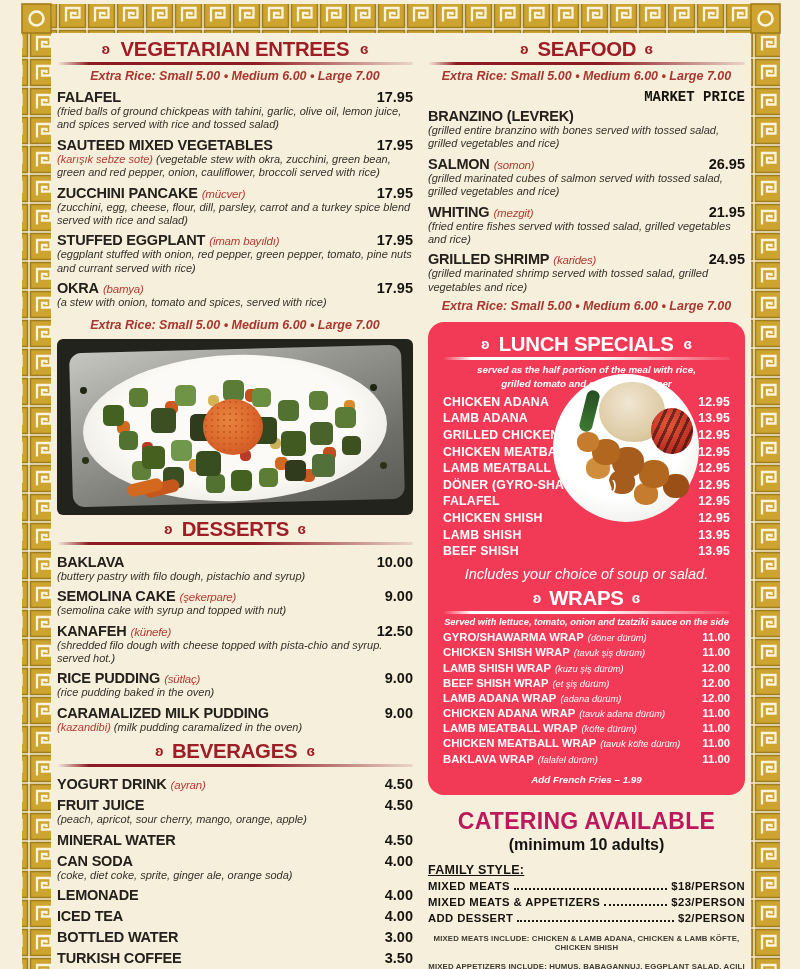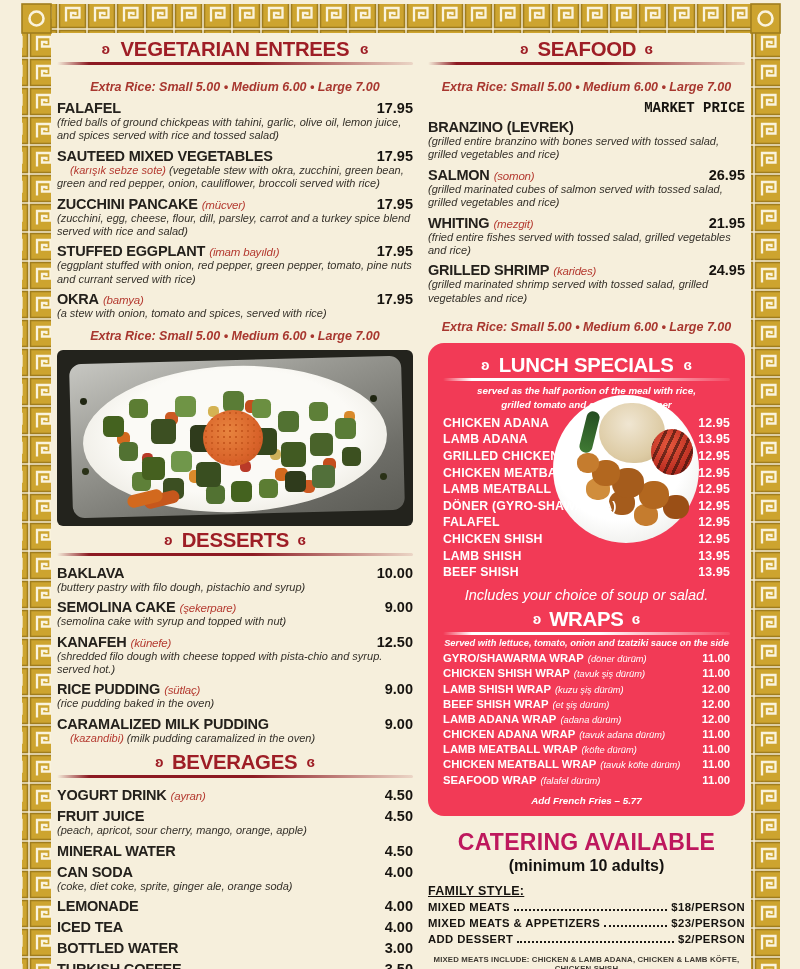--- a/index.html
+++ b/index.html
@@ -16,31 +16,31 @@
 
   
   .sec-head{text-align:center;color:#9e1e26;line-height:1.05;white-space:nowrap;}
   .sec-title{display:inline-block;font-size:21px;font-weight:700;letter-spacing:-0.3px;transform:scaleX(0.97);vertical-align:middle;}
   .orn{font-size:15px;font-weight:700;vertical-align:middle;padding:0 7px;}
   .sec-rule{height:3px;margin:2px 0 3px;border-radius:2px;
     background:linear-gradient(90deg, rgba(158,30,38,0) 0%, #8d1b23 9%, #8d1b23 55%, rgba(158,30,38,0.12) 100%);}
   .pink .sec-head{color:#fff;}
   .pink .sec-rule{background:linear-gradient(90deg, rgba(255,255,255,0) 0%, #fff 10%, #fff 55%, rgba(255,255,255,0.08) 100%);}
 
-  .extra-rice{text-align:center;color:#a8372f;font-style:italic;font-weight:700;font-size:12.5px;margin:15px 0 6px;}
+  .extra-rice{text-align:center;color:#a8372f;font-style:italic;font-weight:700;font-size:12.5px;margin:4px 0 6px;}
   .extra-rice.mt{margin-top:8px;}
 
   
   .mi{margin-bottom:5px;}
   .mi-head{display:flex;justify-content:space-between;align-items:baseline;}
   .mi-name{font-size:14.5px;font-weight:700;color:#24211c;letter-spacing:-0.2px;}
   .mi-tr{font-size:11.5px;font-weight:400;color:#b43a30;font-style:italic;margin-left:4px;text-align:right;}
   .mi-price{font-size:14.5px;font-weight:700;color:#16130f;margin-left:8px;white-space:nowrap;}
   .mi-desc{font-size:11px;font-style:italic;color:#35312a;line-height:1.22;}
-  .desc-tr{color:#b43a30;margin-right:3px;font-style:italic;margin-left:13px;}
+  .desc-tr{color:#b43a30;margin-right:3px;font-style:italic;}
   .market{text-align:right;font-weight:700;font-size:14px;color:#16130f;margin:2px 0 3px;font-family:Liberation Mono, monospace;}
 
   
   .photo{width:356px;height:176px;background:#23231d;border-radius:6px;position:relative;overflow:hidden;margin:7px 0 3px;}
   .p-tray{position:absolute;left:14px;top:10px;right:10px;bottom:12px;border-radius:12px;transform:rotate(-1.5deg);
     background:linear-gradient(160deg,#c7c7c2 0%,#9a9a94 35%,#6e6e68 75%,#5c5c56);}
   .p-plate{position:absolute;left:26px;top:16px;width:304px;height:146px;border-radius:50%;transform:rotate(-2deg);
     background:radial-gradient(ellipse at 50% 45%, #fbfaf6 55%, #eceae2 80%, #dddbd2);}
   .p-veg{position:absolute;left:175px;top:95px;width:3px;height:3px;border-radius:50%;background:#44621f;
     box-shadow:
@@ -470,26 +470,26 @@
     <span class="wr-price">11.00</span>
   </div>
 
   <div class="wr-row">
     <span>CHICKEN MEATBALL WRAP</span>
     <span class="wr-tr">(tavuk köfte dürüm)</span>
     <span class="wr-price">11.00</span>
   </div>
 
   <div class="wr-row">
-    <span>SEAFOOD WRAP</span>
+    <span>BAKLAVA WRAP</span>
     <span class="wr-tr">(falafel dürüm)</span>
     <span class="wr-price">11.00</span>
   </div>
 </div>
-      <div class="wr-foot">Add French Fries – 5.77</div>
+      <div class="wr-foot">Add French Fries – 1.99</div>
     </div>
 
     <div class="catering">
       <div class="cat-title">CATERING AVAILABLE</div>
       <div class="cat-sub">(minimum 10 adults)</div>
       <div class="fam">
         <div class="fam-label">FAMILY STYLE:</div>
         <div>
   <div class="cat-row">
     <span>MIXED MEATS</span>

